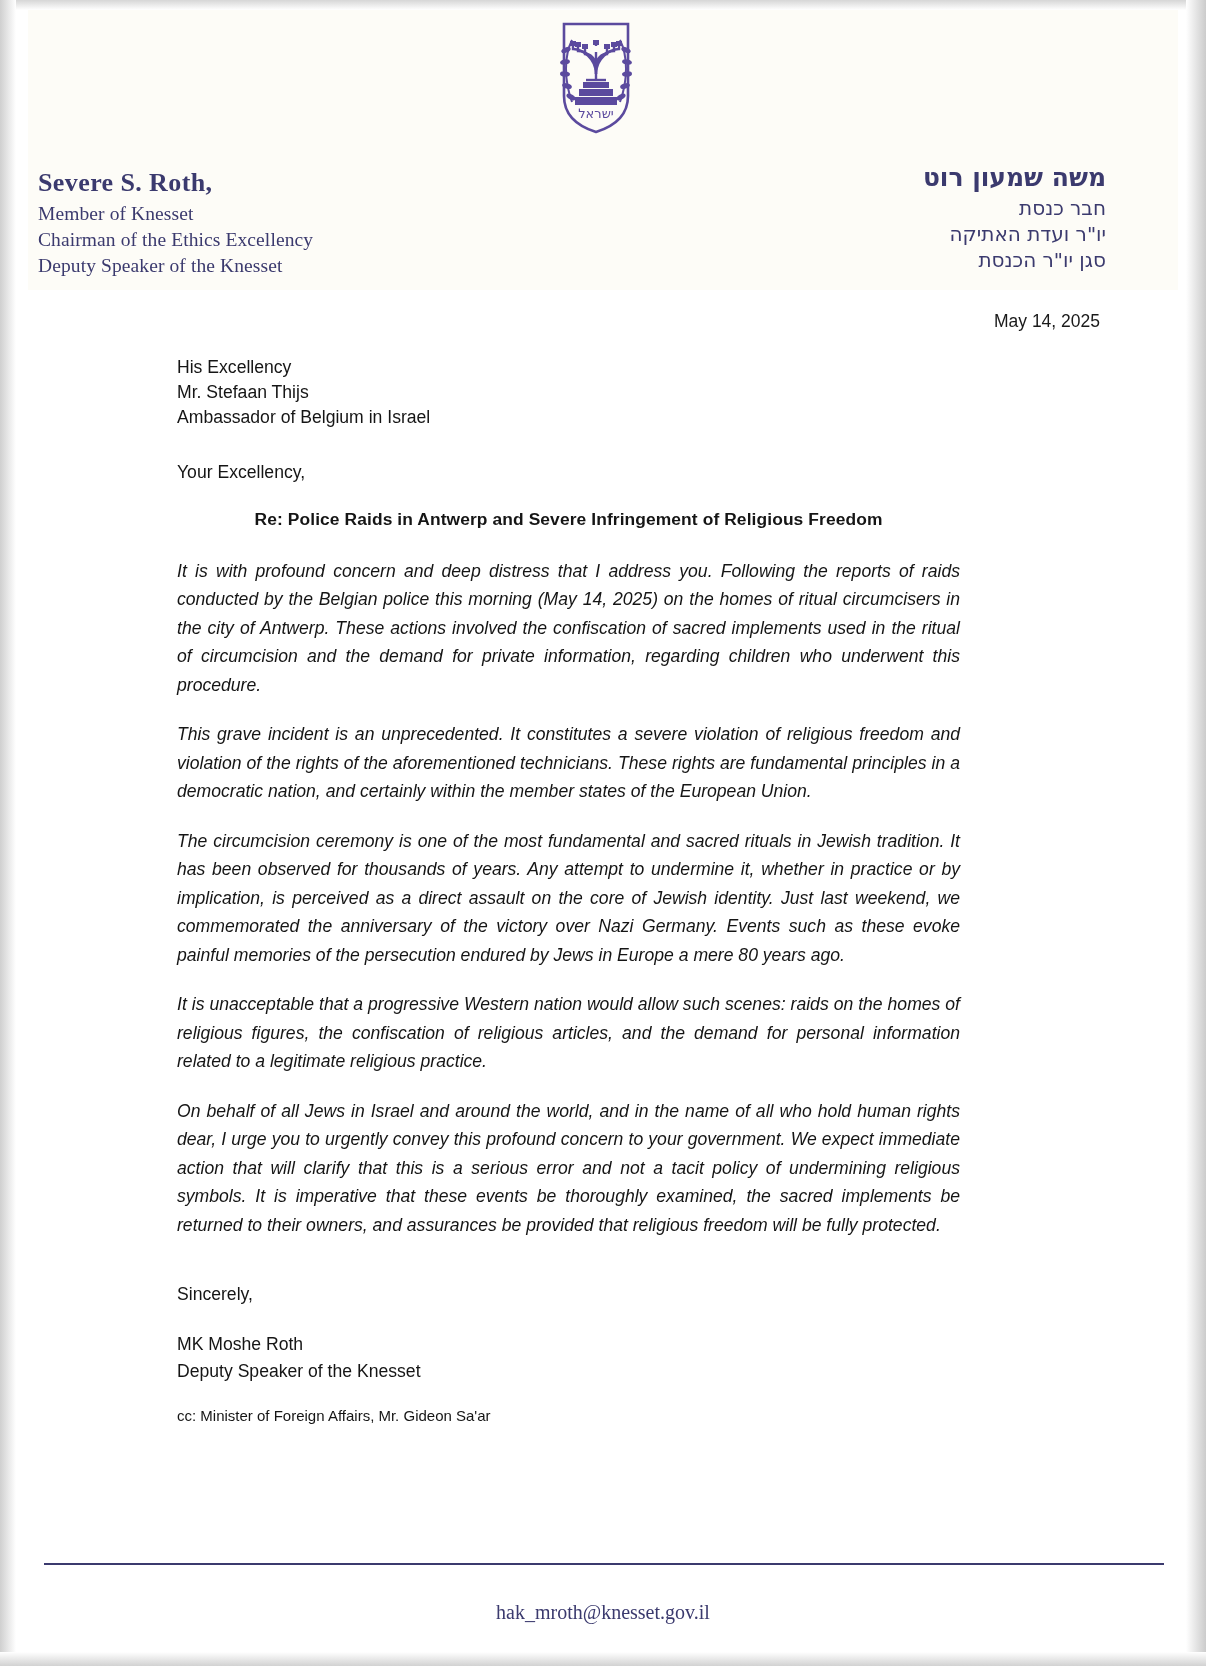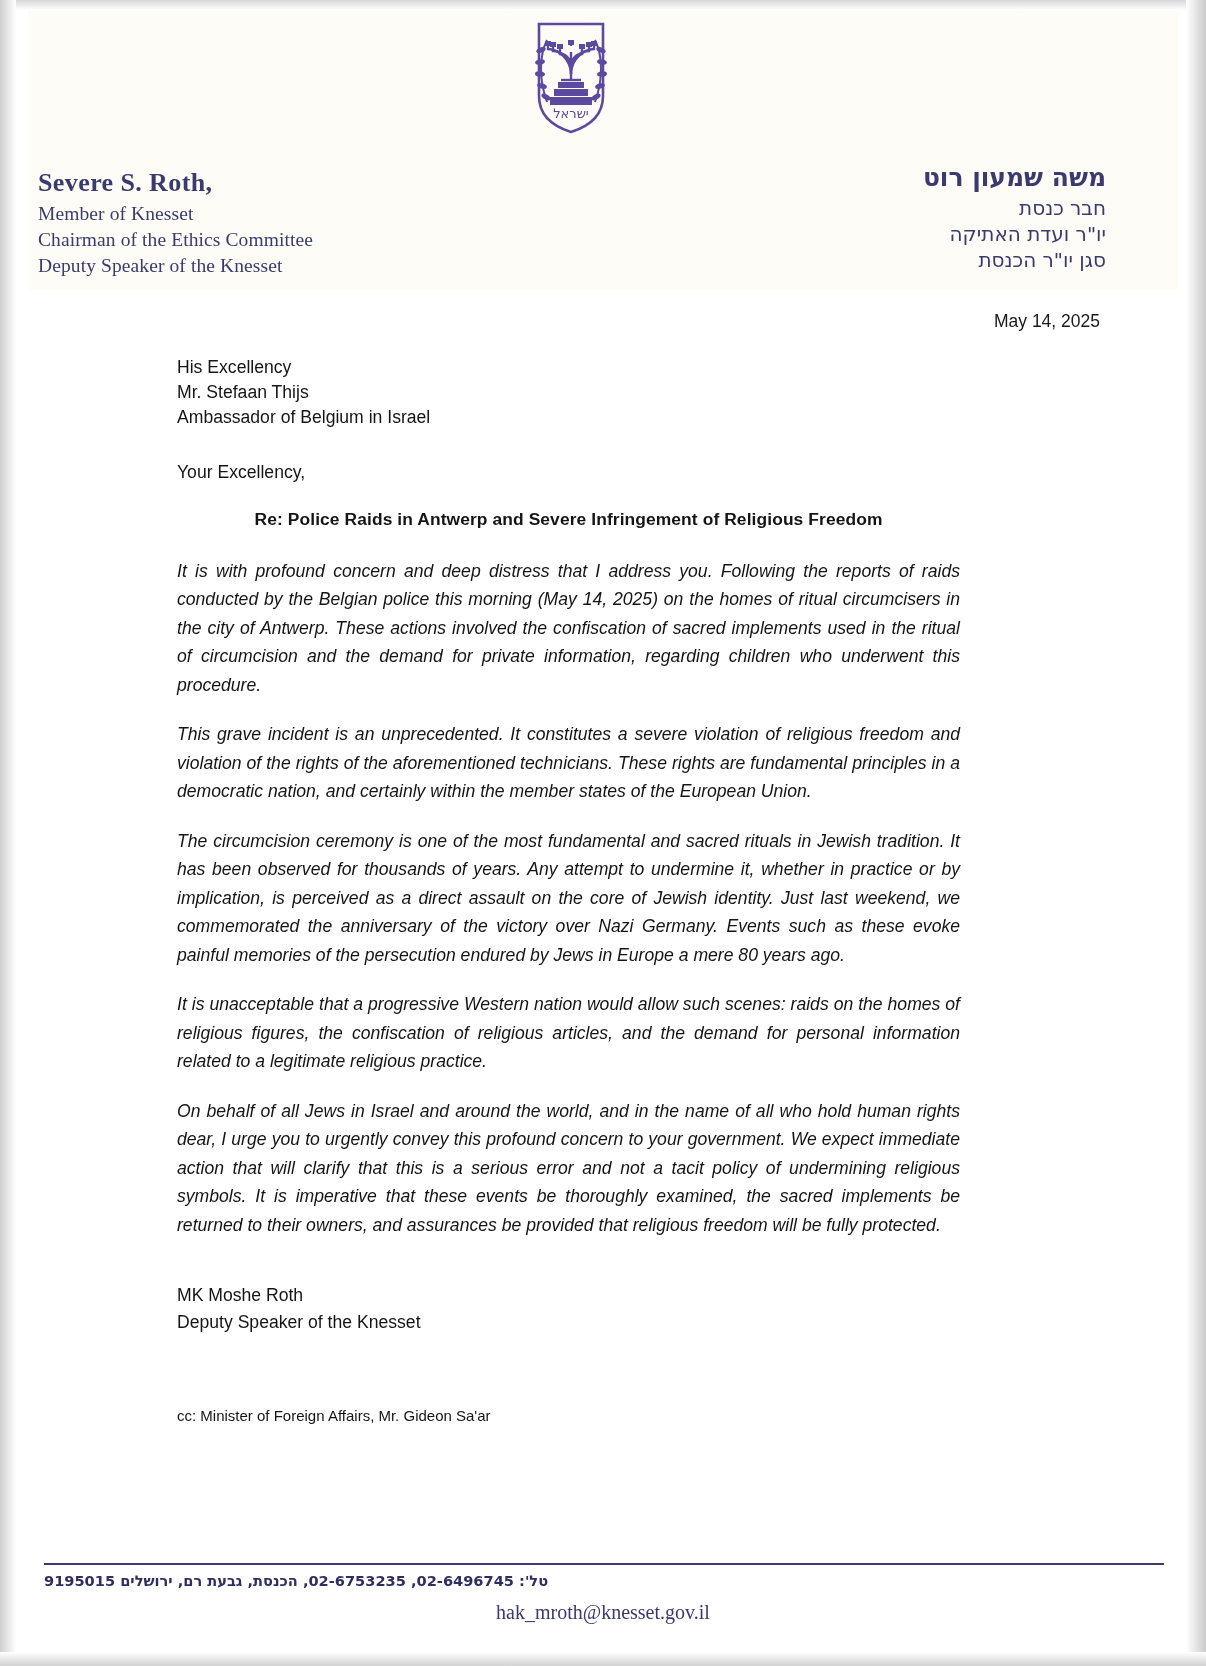--- a/index.html
+++ b/index.html
@@ -46,21 +46,21 @@
   .edge-shadow-bottom {
     position: absolute;
     left: 0; bottom: 0;
     width: 100%; height: 14px;
     background: linear-gradient(to top, #d2d2d2, #ffffff);
   }
 
   
   .emblem {
     position: absolute;
-    left: 517px;
+    left: 542px;
     top: 18px;
     width: 108px;
     height: 118px;
   }
 
   
   .letterhead-en {
     position: absolute;
     left: 38px;
     top: 168px;
@@ -259,21 +259,21 @@
         <ellipse cx="83" cy="68" rx="5" ry="2.6" transform="rotate(-18 83 68)"></ellipse>
         <ellipse cx="79" cy="79" rx="5" ry="2.6" transform="rotate(-30 79 79)"></ellipse>
       </g>
       <text x="54" y="100" font-size="13" fill="#5b4a9e" text-anchor="middle" font-family="DejaVu Sans, sans-serif">ישראל</text>
     </svg>
   </div>
 
   <div class="letterhead-en">
     <div class="name">Severe S. Roth,</div>
     <div class="role">Member of Knesset</div>
-    <div class="role">Chairman of the Ethics Committee</div>
+    <div class="role">Chairman of the Ethics Excellency</div>
     <div class="role">Deputy Speaker of the Knesset</div>
   </div>
 
   <div class="letterhead-he">
     <div class="name">משה שמעון רוט</div>
     <div class="role">חבר כנסת</div>
     <div class="role">יו"ר ועדת האתיקה</div>
     <div class="role">סגן יו"ר הכנסת</div>
   </div>
 
@@ -290,28 +290,28 @@
     <div class="salutation">Your Excellency,</div>
 
     <div class="subject">Re: Police Raids in Antwerp and Severe Infringement of Religious Freedom</div>
 
     <p class="para">It is with profound concern and deep distress that I address you. Following the reports of raids conducted by the Belgian police this morning (May 14, 2025) on the homes of ritual circumcisers in the city of Antwerp. These actions involved the confiscation of sacred implements used in the ritual of circumcision and the demand for private information, regarding children who underwent this procedure.</p>
     <p class="para">This grave incident is an unprecedented. It constitutes a severe violation of religious freedom and violation of the rights of the aforementioned technicians. These rights are fundamental principles in a democratic nation, and certainly within the member states of the European Union.</p>
     <p class="para">The circumcision ceremony is one of the most fundamental and sacred rituals in Jewish tradition. It has been observed for thousands of years. Any attempt to undermine it, whether in practice or by implication, is perceived as a direct assault on the core of Jewish identity. Just last weekend, we commemorated the anniversary of the victory over Nazi Germany. Events such as these evoke painful memories of the persecution endured by Jews in Europe a mere 80 years ago.</p>
     <p class="para">It is unacceptable that a progressive Western nation would allow such scenes: raids on the homes of religious figures, the confiscation of religious articles, and the demand for personal information related to a legitimate religious practice.</p>
     <p class="para last">On behalf of all Jews in Israel and around the world, and in the name of all who hold human rights dear, I urge you to urgently convey this profound concern to your government. We expect immediate action that will clarify that this is a serious error and not a tacit policy of undermining religious symbols. It is imperative that these events be thoroughly examined, the sacred implements be returned to their owners, and assurances be provided that religious freedom will be fully protected.</p>
 
+    <div class="signoff">Sincerely,</div>
 
     <div class="signature-block">
       <div>MK Moshe Roth</div>
       <div>Deputy Speaker of the Knesset</div>
     </div>
   </div>
 
   <div class="cc-line">cc: Minister of Foreign Affairs, Mr. Gideon Sa'ar</div>
 
   <div class="footer-rule"></div>
   <div class="footer-line">
-    <span class="he">טל': 02-6496745, 02-6753235, הכנסת, גבעת רם, ירושלים 9195015</span>
   </div>
   <div class="footer-email">hak_mroth@knesset.gov.il</div>
 
 </div>
 
 </body></html>

